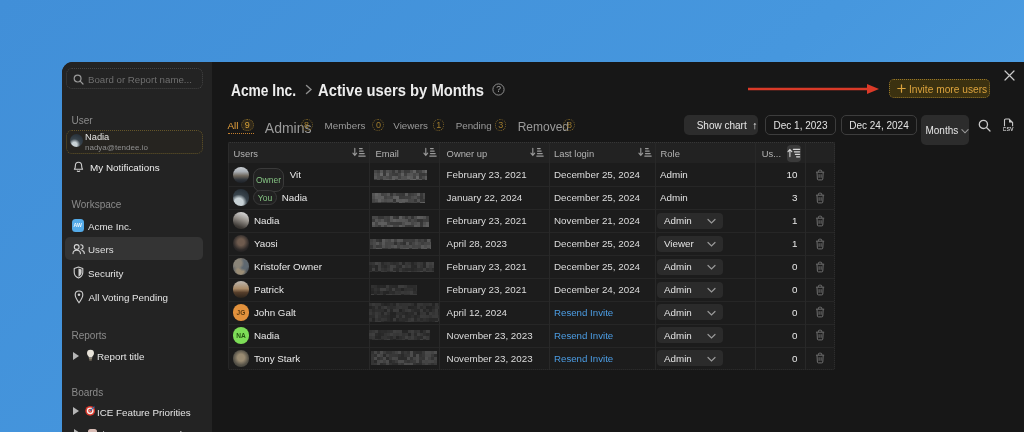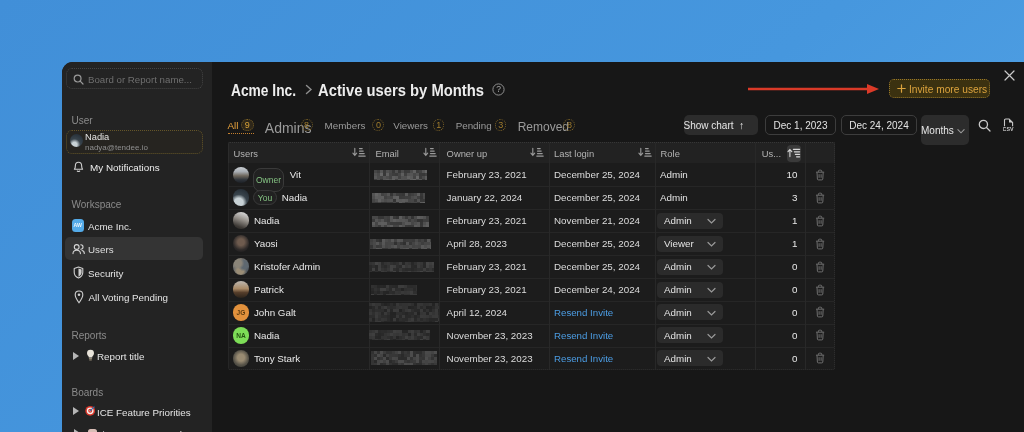--- a/index.html
+++ b/index.html
@@ -7,21 +7,21 @@
 .abs{position:absolute}
 .panel{left:62px;top:62px;width:962px;height:370px;background:#171717;border-top-left-radius:11px;overflow:hidden}
 .side{left:0;top:0;width:150px;height:370px;background:#232323;border-top-left-radius:11px}
 .lab{font-size:10px;color:#8b8b8b}
 .itm{font-size:9.8px;color:#e4e4e4}
 .hdr{font-size:9.4px;color:#b3b3b3}
 .cell{font-size:9.8px;color:#dcdcdc}
 .name{font-size:9.8px;color:#e9e9e9}
 .pill{border:1px solid #3a3a3a;border-radius:8px;color:#85c383;background:#212121;font-size:8.5px;display:flex;align-items:center;justify-content:center}
 .badge{border:1px dotted #7d6327;border-radius:6px;color:#c8922e;font-size:9px;display:flex;align-items:center;justify-content:center}
-.btn{background:#2c2c2c;border-radius:5px;color:#e6e6e6;font-size:10px;display:flex;align-items:center;justify-content:flex-start}
+.btn{background:#2c2c2c;border-radius:5px;color:#e6e6e6;font-size:10px;display:flex;align-items:center;justify-content:flex-end}
 .obtn{border:1px solid #3d3d3d;border-radius:5px;color:#e3e3e3;font-size:10px;display:flex;align-items:center;justify-content:center}
 .vline{width:1px;background:#282828}
 .rowsep{height:1px;background:#262626}
 svg{display:block}
 </style></head><body>
 <div class="abs panel"></div>
 <div class="abs side" style="left:62px;top:62px"></div>
 
 <svg width="0" height="0" style="position:absolute">
     <defs>
@@ -547,21 +547,21 @@
 <div class="abs" style="left:657px;top:235.7px;width:66px;height:16px;background:#2b2b2b;border-radius:4px"></div>
 <div class="abs cell" style="left:664px;top:237.9px;color:#e3e3e3">Viewer</div>
 <svg class="abs" style="left:707px;top:241.2px" width="9" height="6" viewBox="0 0 9 6">
     <use href="#chev"></use>
   </svg>
 <div class="abs" style="left:747.5px;top:237.9px;width:50px;text-align:right;font-size:9.8px;color:#e8e8e8">1</div>
 <svg class="abs" style="left:815px;top:237.655px" width="10.5" height="12" viewBox="0 0 10.5 12">
     <use href="#trash"></use>
   </svg>
 <div class="abs" style="left:232.5px;top:258.2px;width:16.8px;height:16.8px;border-radius:50%;background:radial-gradient(circle at 30% 30%,#8a8478 0 22%,transparent 40%),radial-gradient(circle at 70% 40%,#5e6870 0 25%,transparent 45%),radial-gradient(circle at 45% 75%,#9a8d76 0 22%,transparent 42%),radial-gradient(circle at 80% 80%,#4e555c 0 30%,transparent 50%),linear-gradient(160deg,#7a766e,#5a6068)"></div>
-<div class="abs name" style="left:253.9px;top:260.8px">Kristofer Admin</div>
+<div class="abs name" style="left:253.9px;top:260.8px">Kristofer Owner</div>
 <svg class="abs" style="left:369px;top:261.62px;filter:blur(.5px)" width="65" height="10" viewBox="0 0 65 10">
     <rect x="0.0" y="0.0" width="3.0" height="3.0" fill="rgb(50,50,50)"></rect>
     <rect x="3.0" y="0.0" width="3.0" height="3.0" fill="rgb(53,53,53)"></rect>
     <rect x="6.0" y="0.0" width="3.0" height="3.0" fill="rgb(68,68,68)"></rect>
     <rect x="9.0" y="0.0" width="3.0" height="3.0" fill="rgb(63,63,63)"></rect>
     <rect x="12.0" y="0.0" width="3.0" height="3.0" fill="rgb(43,43,43)"></rect>
     <rect x="15.0" y="0.0" width="3.0" height="3.0" fill="rgb(51,51,51)"></rect>
     <rect x="18.0" y="0.0" width="3.0" height="3.0" fill="rgb(54,54,54)"></rect>
     <rect x="21.0" y="0.0" width="3.0" height="3.0" fill="rgb(48,48,48)"></rect>
     <rect x="24.0" y="0.0" width="3.0" height="3.0" fill="rgb(44,44,44)"></rect>

